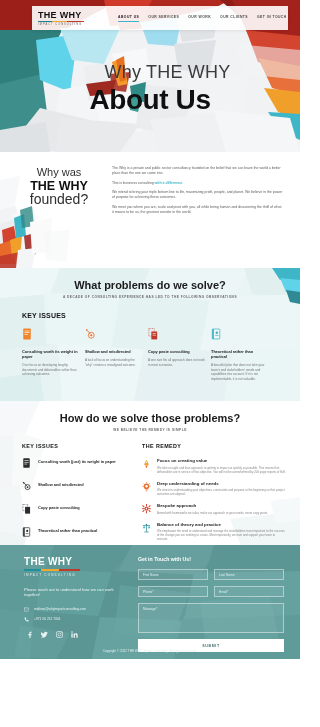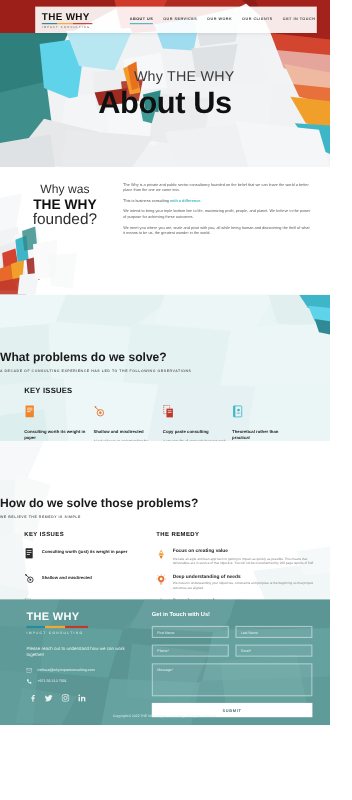--- a/index.html
+++ b/index.html
@@ -26,40 +26,40 @@
   .logo-box { width:62px; padding-left:6px; }
   .logo-title { font-size:9px; font-weight:bold; letter-spacing:.3px; color:#111; line-height:10px; }
   .logo-rule { height:1.6px; width:46px; margin:1px 0 1px 0;
     background:linear-gradient(to right,#18838f 0%,#18838f 30%,#f0a830 30%,#f0a830 62%,#c0392b 62%,#c0392b 100%); }
   .logo-sub { font-size:2.6px; letter-spacing:1px; color:#666; }
   .nav-links { display:flex; gap:9px; margin-left:24px; align-items:center; }
   .nav-link { font-size:3.4px; font-weight:bold; letter-spacing:.45px; color:#4a4a4a; cursor:pointer; padding-bottom:2px; }
   .nav-link.active { color:#1a1a1a; border-bottom:1.2px solid #3fb6c8; }
 
   .hero-text { position:absolute; left:0; right:0; top:62px; text-align:center; }
-  .hero-kicker { font-size:13px; font-weight:500; color:#3b3b3b; letter-spacing:.2px;padding-left:35px; }
+  .hero-kicker { font-size:18px; font-weight:500; color:#3b3b3b; letter-spacing:.2px;padding-left:35px; }
   .hero-title { font-size:28px; font-weight:bold; color:#101010; letter-spacing:-.4px; margin-top:1px; }
 
   
   .founded { position:relative; height:116px; background:#fff; overflow:hidden; }
   .founded svg.poly { position:absolute; left:0; top:0; width:110px; height:116px; }
   .founded .inner { position:relative; display:flex; padding:14px 16px 0 18px; gap:12px; }
   .founded-left { width:82px; flex:none;text-align:center; }
   .f-l1 { font-size:11px; color:#2f2f2f; line-height:13px; }
   .f-l2 { font-size:12.5px; font-weight:bold; color:#111; line-height:14px; }
   .f-l3 { font-size:14px; color:#2f2f2f; line-height:13px; }
   .founded-right { flex:1; }
   .body-p { font-size:3.5px; line-height:5.1px; color:#5a5a5a; margin-bottom:4.5px; }
   .accent-teal { color:#3fb6c8; font-weight:bold; }
 
   
   .problems { position:relative; height:133px; overflow:hidden;
     background:linear-gradient(150deg,#e8f4f4 0%,#dff0f1 40%,#eef7f7 100%); }
   .problems svg.poly { position:absolute; inset:0; width:300px; height:133px; }
-  .sec-head { position:relative; padding-top:11px;margin-top:40px; }
+  .sec-head { position:relative; text-align:center; padding-top:11px; }
   .sec-title { font-size:11px; font-weight:bold; color:#1b1b1b; }
   .sec-sub { font-size:3.2px; font-weight:bold; letter-spacing:.5px; color:#6a6a6a; margin-top:4px; }
   .key-label { position:relative; font-size:7px; font-weight:bold; color:#141414; letter-spacing:.2px;
     margin:13px 0 0 22px; }
   .cards { position:relative; display:flex; gap:6px; padding:9px 20px 0 22px; }
   .card { width:57px; }
   .card-icon { width:10px; height:12px; margin-bottom:5px; }
   .card-title { font-size:3.9px; font-weight:bold; color:#1d1d1d; line-height:5.2px; margin-bottom:4px; }
   .card-body { font-size:3.1px; line-height:4.4px; color:#777; }
 

